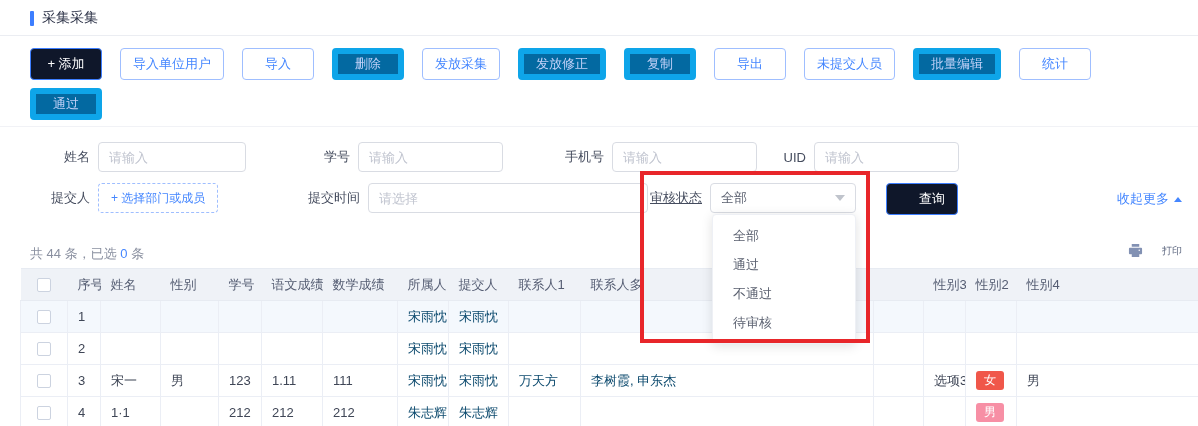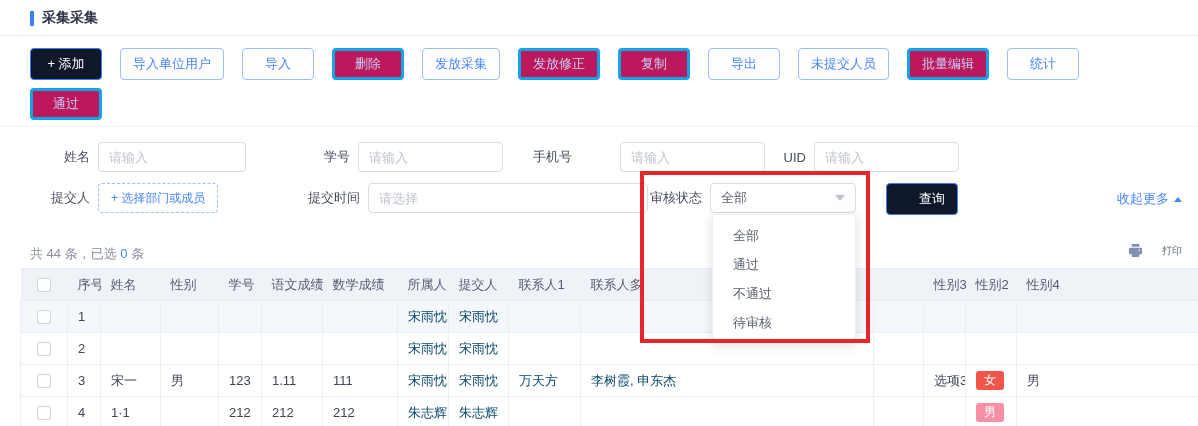--- a/index.html
+++ b/index.html
@@ -3,32 +3,32 @@
 <meta charset="utf-8">
 <style>
   * { margin:0; padding:0; box-sizing:border-box; }
   html,body { width:1198px; height:426px; overflow:hidden; background:#fff;
     font-family:"Liberation Sans","DejaVu Sans",sans-serif; }
   .page { position:relative; width:1198px; height:426px; background:#fff; }
 
   
   .title-bar { position:absolute; left:30px; top:9px; display:flex; align-items:center; }
   .title-accent { width:4px; height:15px; background:#3D7EFF; margin-right:8px; border-radius:1px; }
-  .title-text { font-size:14px; font-weight:700; color:#2b3146; }
+  .title-text { font-size:14px; font-weight:400; color:#2b3146; }
   .sep1 { position:absolute; left:0; top:35px; width:1198px; border-top:1px solid #ebedf2; }
   .sep2 { position:absolute; left:0; top:126px; width:1198px; border-top:1px solid #f1f2f6; }
 
   
   .toolbar { position:absolute; left:30px; display:flex; gap:18px; }
   .toolbar.r1 { top:48px; } .toolbar.r2 { top:88px; }
   .btn { height:32px; min-width:72px; padding:0 12px; border-radius:4px; font-size:13px;
     display:inline-flex; align-items:center; justify-content:center; cursor:pointer; white-space:nowrap; }
   .btn-primary { background:#0f172a; border:1px solid #3D7EFF; color:#fff; }
   .btn-outline { background:#fff; border:1px solid #9fbeff; color:#4486FF; }
-  .btn-disabled { background:#be185d; border:3px solid #0ea5e9; color:#c2d1f8; cursor:not-allowed; }
+  .btn-disabled { background:#0369a1; border:6px solid #0ea5e9; color:#c2d1f8; cursor:not-allowed; }
 
   
   .fgroup { position:absolute; display:flex; align-items:center; height:30px; }
   .flabel { font-size:13px; color:#454c5e; text-align:right; margin-right:8px; white-space:nowrap; }
   .finput { height:30px; border:1px solid #d9dce3; border-radius:4px; padding:0 10px;
     font-size:13px; color:#454c5e; font-family:inherit; outline:none; }
   .finput::placeholder { color:#c0c4cf; }
   .dashed-btn { height:30px; padding:0 12px; border:1px dashed #9fbeff; border-radius:4px;
     color:#4486FF; font-size:12px; display:inline-flex; align-items:center; cursor:pointer; background:#fff; }
   .select-box { width:146px; height:30px; border:1px solid #d9dce3; border-radius:4px; background:#fff;
@@ -106,39 +106,39 @@
   <div class="sep2"></div>
 
   <div class="fgroup" style="left:30px; top:142px;">
     <div class="flabel" style="width:60px;">姓名</div>
     <input class="finput" style="width: 148px;" placeholder="请输入">
   </div>
   <div class="fgroup" style="left:300px; top:142px;">
     <div class="flabel" style="width:50px;">学号</div>
     <input class="finput" style="width: 145px;" placeholder="请输入">
   </div>
-  <div class="fgroup" style="left:528px; top:142px;gap:40px;">
+  <div class="fgroup" style="left:560px; top:142px;">
     <div class="flabel" style="width:44px;">手机号</div>
     <input class="finput" style="width: 145px;" placeholder="请输入">
   </div>
   <div class="fgroup" style="left:762px; top:142px;">
     <div class="flabel" style="width:44px;">UID</div>
     <input class="finput" style="width: 145px;" placeholder="请输入">
   </div>
 
   <div class="fgroup" style="left:30px; top:183px;">
     <div class="flabel" style="width:60px;">提交人</div>
     <div class="dashed-btn">+ 选择部门或成员</div>
   </div>
   <div class="fgroup" style="left:300px; top:183px;">
     <div class="flabel" style="width:60px;">提交时间</div>
     <input class="finput" style="width: 280px;" placeholder="请选择">
   </div>
   <div class="fgroup" style="left:640px; top:183px;">
-    <div class="flabel" style="width:62px;">审核状态</div>
+    <div class="flabel" style="width:62px;text-decoration:underline;">审核状态</div>
     <div class="select-box">
       <span class="sel-val">全部</span>
       <span class="caret-down"></span>
     </div>
   </div>
   <div class="btn btn-primary search-btn">查询</div>
   <div class="collapse-link">
     <span>收起更多</span>
     <span class="caret-up"></span>
   </div>

